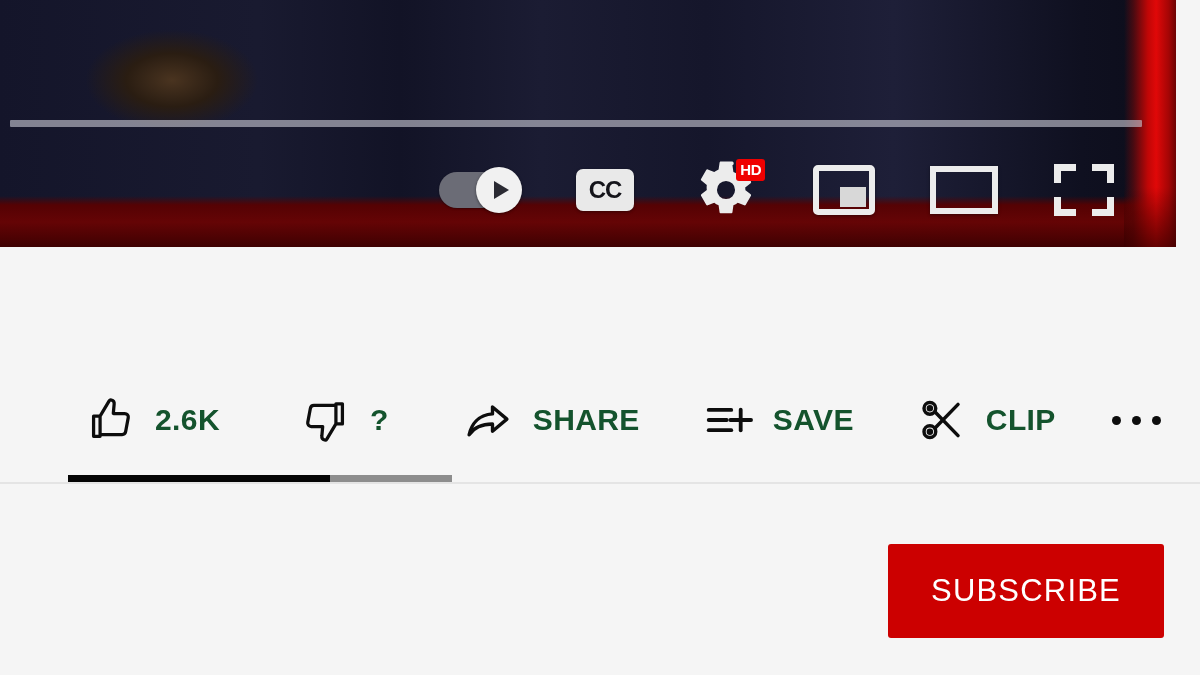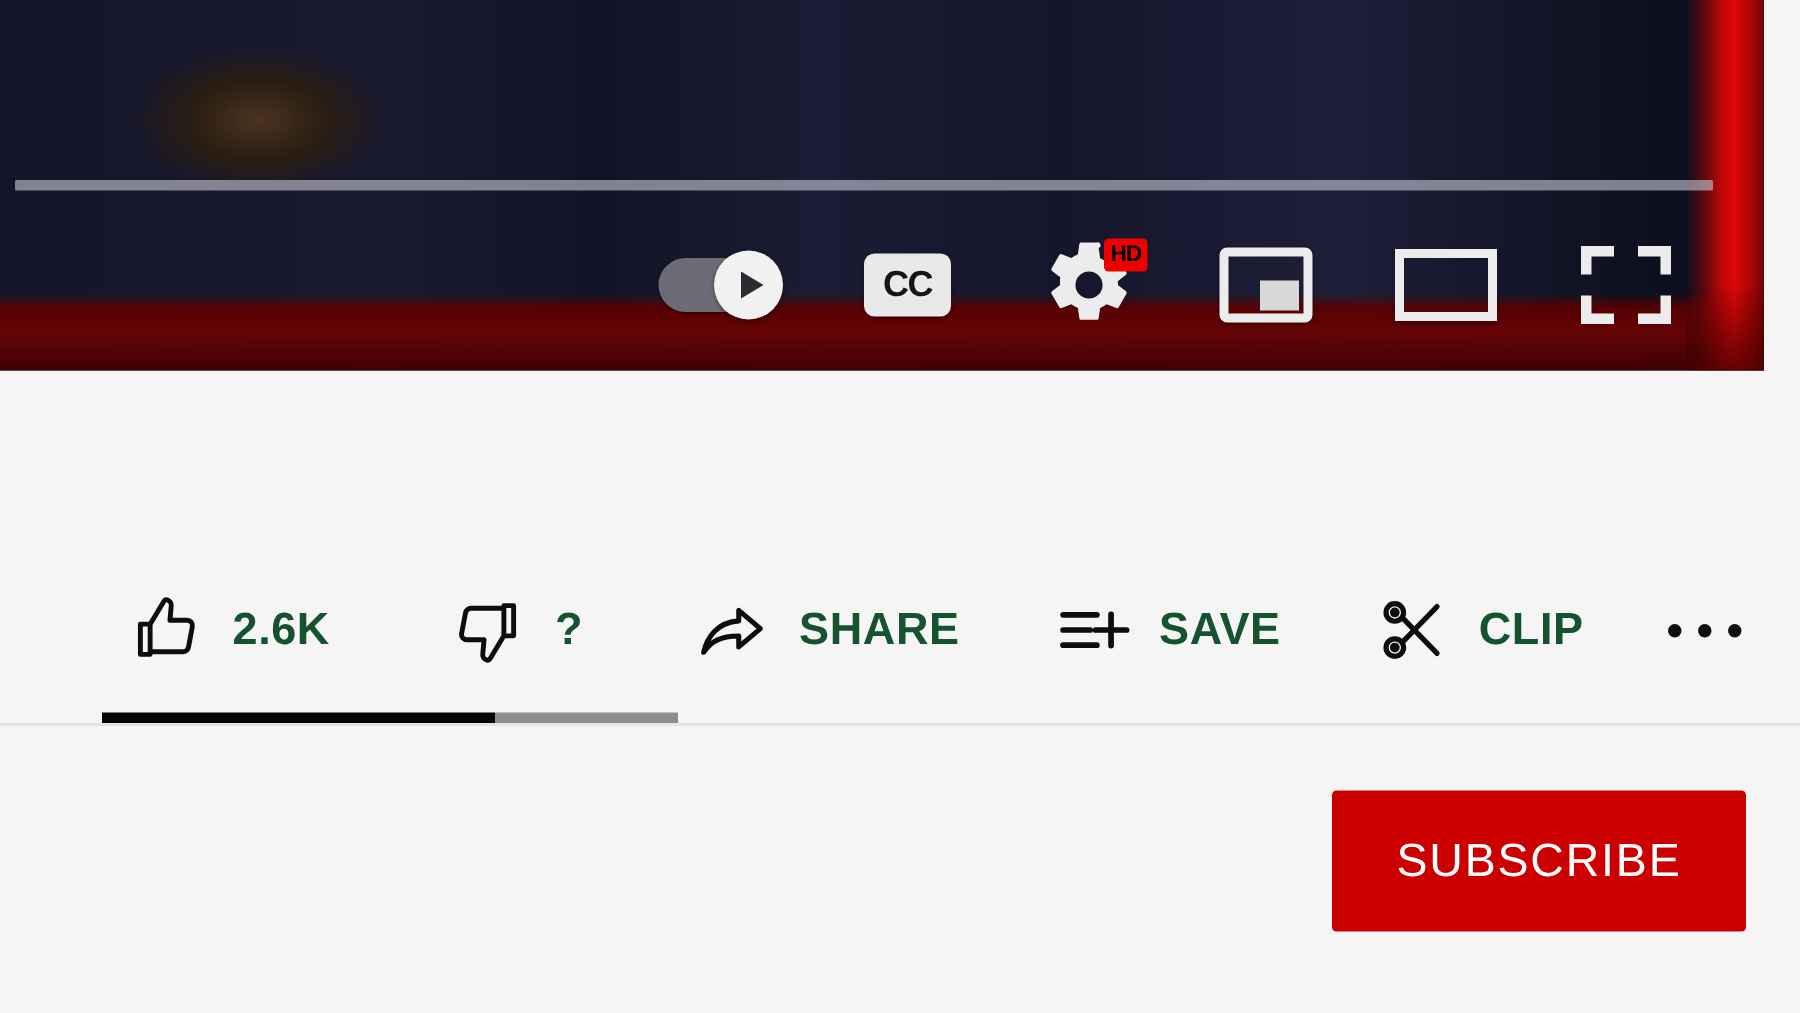--- a/index.html
+++ b/index.html
@@ -148,21 +148,21 @@
   }
 
   
   #settings-button { left: 686px; width: 80px; }
   .gear-wrap { position: relative; width: 62px; height: 62px; }
   .hd-badge {
     position: absolute;
     right: -8px;
     top: 0px;
     background: #ef0000;
-    color: #000000;
+    color: #ffffff;
     font-size: 15px;
     font-weight: 700;
     line-height: 1;
     padding: 3px 4px 4px 4px;
     border-radius: 3px;
     letter-spacing: -0.5px;
     font-family: "Liberation Sans", sans-serif;
   }
 
   
@@ -269,21 +269,21 @@
     top: 482px;
     width: 1200px;
     height: 2px;
     background: #e4e4e4;
   }
 
   
   #subscribe-button {
     position: absolute;
     left: 888px;
-    top: 527px;
+    top: 544px;
     width: 276px;
     height: 94px;
     background: #cc0000;
     border: none;
     border-radius: 3px;
     color: #ffffff;
     font-family: "Liberation Sans", sans-serif;
     font-size: 31px;
     font-weight: 400;
     letter-spacing: 1.2px;

